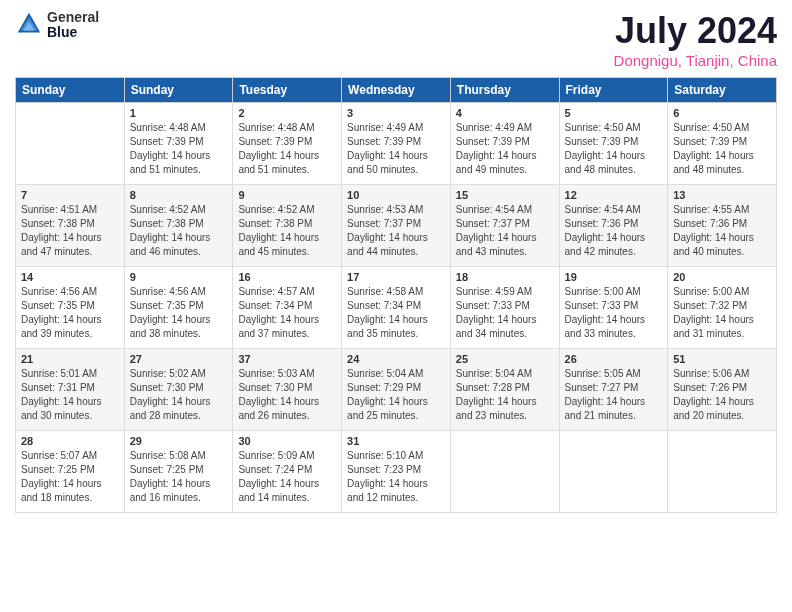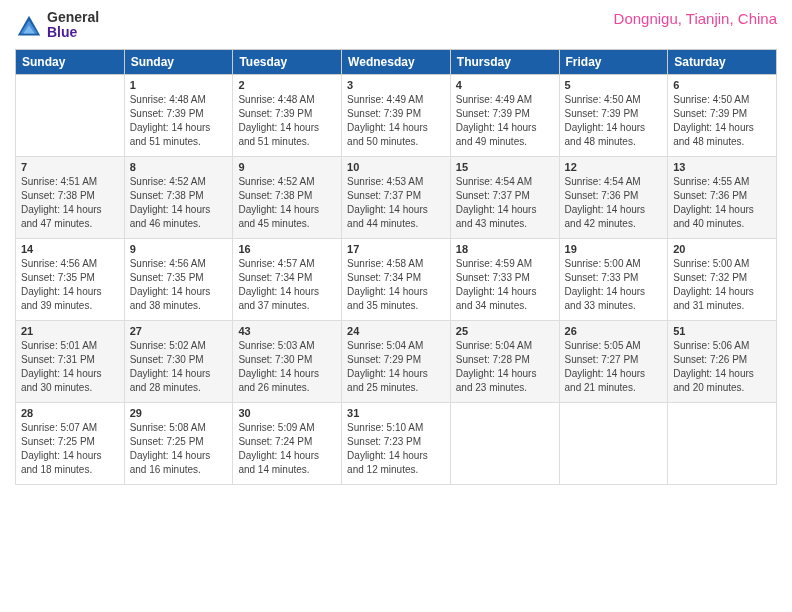--- a/index.html
+++ b/index.html
@@ -16,37 +16,37 @@
       padding: 10px 15px;
     }
     .header {
       display: flex;
       justify-content: space-between;
       align-items: flex-start;
       margin-bottom: 8px;
     }
     .logo {
       display: flex;
-      align-items: flex-end;
+      align-items: flex-start;
       gap: 4px;
     }
     .logo-text {
       display: flex;
       flex-direction: column;
       line-height: 1.1;
     }
     .logo-general {
       font-size: 14px;
       font-weight: bold;
       color: #333;
     }
     .logo-blue {
       font-size: 14px;
       font-weight: bold;
-      color: #4c1d95;
+      color: #0f172a;
     }
     .logo-icon {
       width: 28px;
       height: 28px;
     }
     .title-block {
       text-align: right;
     }
     .calendar-title {
       font-size: 36px;
@@ -108,20 +108,21 @@
         <polygon points="15,3 27,24 3,24" fill="#1a5fa8"></polygon>
         <polygon points="15,8 24,22 6,22" fill="#4a90d9"></polygon>
         <polygon points="15,13 21,22 9,22" fill="#7ab8f0"></polygon>
       </svg>
       <div class="logo-text">
         <span class="logo-general">General</span>
         <span class="logo-blue">Blue</span>
       </div>
     </div>
     <div class="title-block">
+      <div class="calendar-title">July 2024</div>
       <div class="calendar-subtitle">Dongnigu, Tianjin, China</div>
     </div>
   </div>
 
   <table>
     <thead>
       <tr>
       <th>Sunday</th>
           <th>Sunday</th>
           <th>Tuesday</th>
@@ -222,21 +223,21 @@
         <tr>
           <td>
             <span class="day-number">21</span>
             <div class="day-info">Sunrise: 5:01 AM<br>Sunset: 7:31 PM<br>Daylight: 14 hours<br>and 30 minutes.</div>
           </td>
           <td>
             <span class="day-number">27</span>
             <div class="day-info">Sunrise: 5:02 AM<br>Sunset: 7:30 PM<br>Daylight: 14 hours<br>and 28 minutes.</div>
           </td>
           <td>
-            <span class="day-number">43</span>
+            <span class="day-number">37</span>
             <div class="day-info">Sunrise: 5:03 AM<br>Sunset: 7:30 PM<br>Daylight: 14 hours<br>and 26 minutes.</div>
           </td>
           <td>
             <span class="day-number">24</span>
             <div class="day-info">Sunrise: 5:04 AM<br>Sunset: 7:29 PM<br>Daylight: 14 hours<br>and 25 minutes.</div>
           </td>
           <td>
             <span class="day-number">25</span>
             <div class="day-info">Sunrise: 5:04 AM<br>Sunset: 7:28 PM<br>Daylight: 14 hours<br>and 23 minutes.</div>
           </td>

